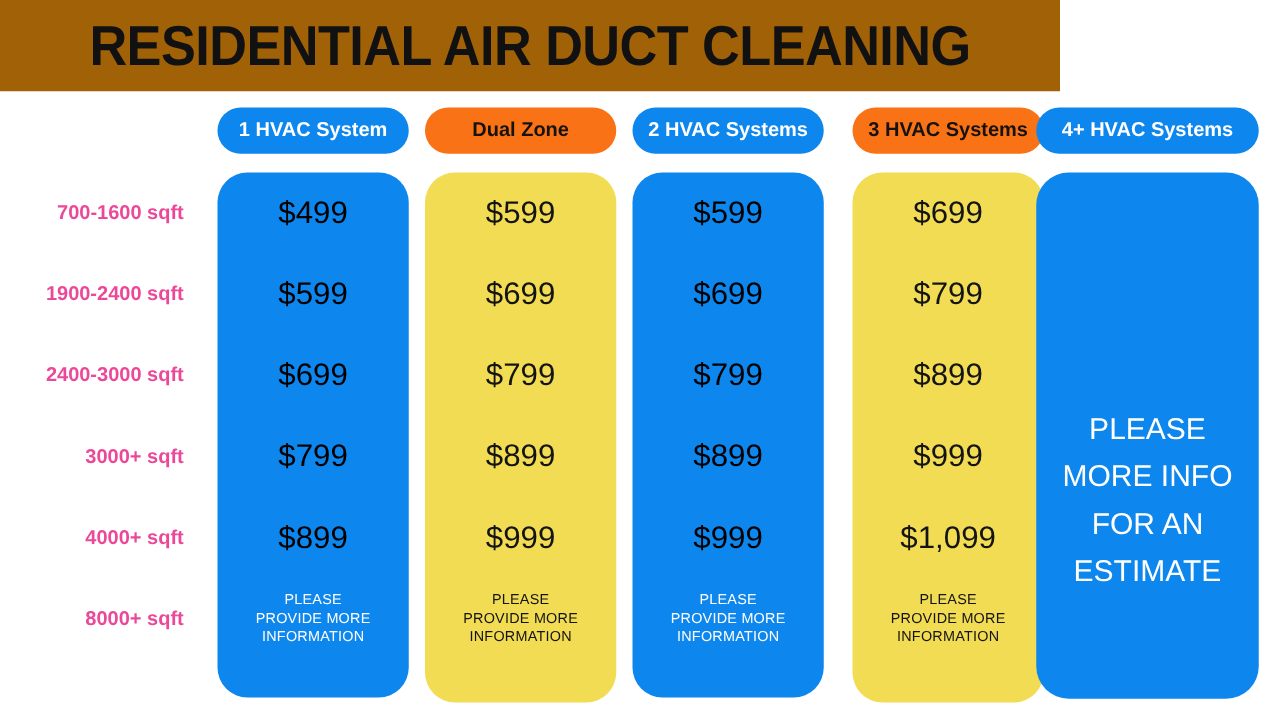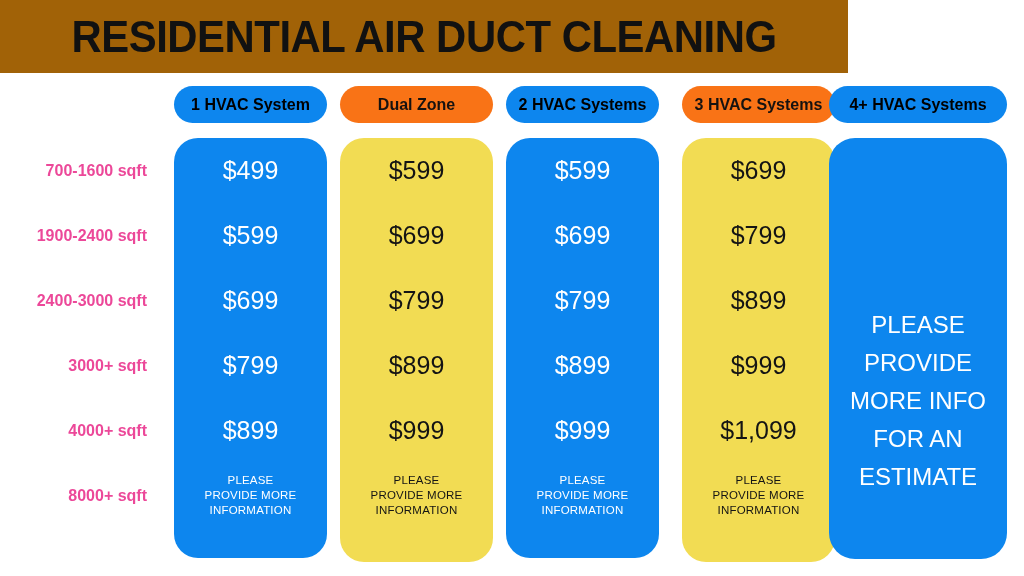--- a/index.html
+++ b/index.html
@@ -84,21 +84,21 @@
     height: 37px;
     border-radius: 19px;
     display: flex;
     align-items: center;
     justify-content: center;
     font-size: 16px;
     font-weight: bold;
     white-space: nowrap;
     box-sizing: border-box;
   }
-  .col-header.blue { background: #0d86ee; color: #000000; }
+  .col-header.blue { background: #0d86ee; color: #ffffff; }
   .col-header.yellow { background: #f97316; color: #161210; }
 
   .col-card {
     position: absolute;
     top: 52px;
     left: 0;
     right: 0;
     border-radius: 24px;
     box-sizing: border-box;
   }
@@ -107,21 +107,21 @@
   .column.c4 .col-card { height: 421px; border-radius: 26px; }
 
   .cell {
     height: 65px;
     display: flex;
     align-items: center;
     justify-content: center;
     font-size: 25px;
     box-sizing: border-box;
   }
-  .cell.blue-txt { color: #ffffff; }
+  .cell.blue-txt { color: #000000; }
   .cell.dark-txt { color: #141414; }
 
   .cell-note {
     height: 65px;
     display: flex;
     flex-direction: column;
     align-items: center;
     justify-content: center;
     font-size: 11.5px;
     line-height: 15px;
@@ -229,21 +229,20 @@
           <span>INFORMATION</span>
         </div>
       </div>
     </div>
 
     <div class="column c4">
       <div class="col-header blue">4+ HVAC Systems</div>
       <div class="col-card blue">
         <div class="merged-note">
           <span>PLEASE</span>
-          <span>PROVIDE</span>
           <span>MORE INFO</span>
           <span>FOR AN</span>
           <span>ESTIMATE</span>
         </div>
       </div>
     </div>
 
   </div>
 </div>
 

